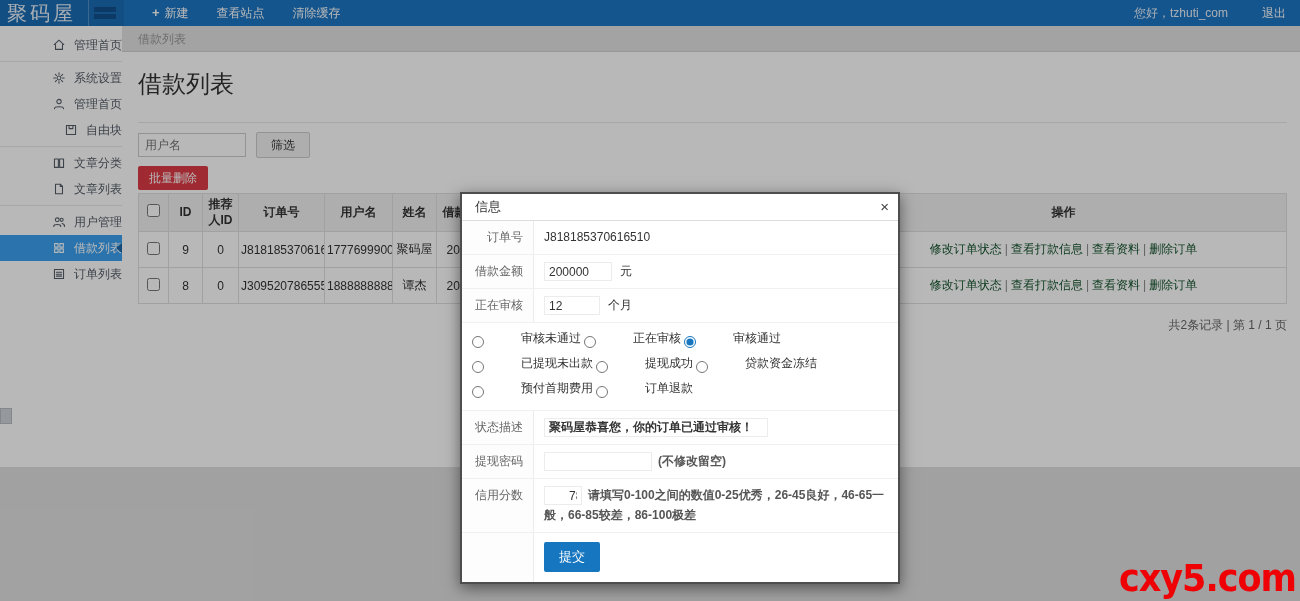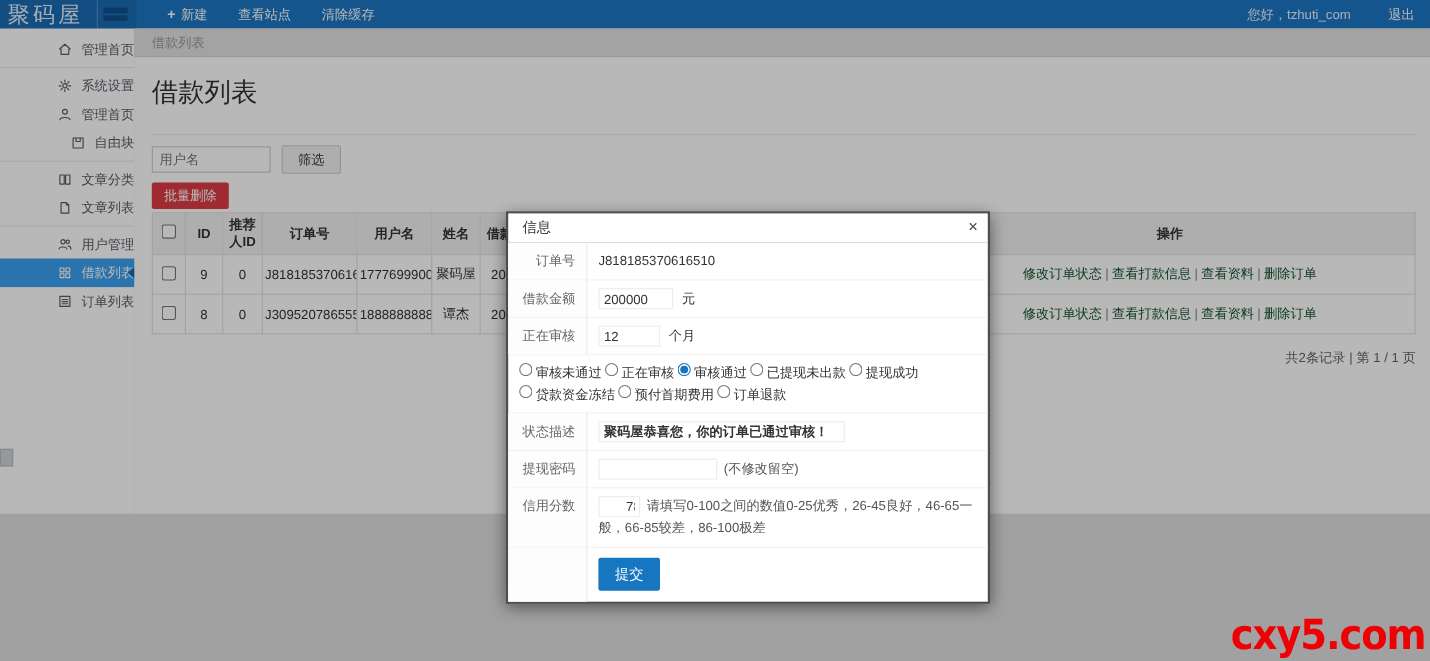--- a/index.html
+++ b/index.html
@@ -69,23 +69,23 @@
   .modal-header { height:27px; line-height:26px; padding:0 13px; border-bottom:1px solid #ddd; font-size:13px; position:relative; }
   .modal-close { position:absolute; right:9px; top:0; font-size:15px; color:#444; cursor:pointer; line-height:26px; }
   .m-row { display:flex; border-bottom:1px solid #f0f0f0; }
   .m-row:last-child { border-bottom:none; }
   .m-label { width:72px; flex:none; padding:8px 10px 8px 0; text-align:right; color:#666; border-right:1px solid #ececec; background:#fdfdfd; }
   .m-value { flex:1; padding:6px 10px; line-height:1.7; color:#333; min-width:0; }
   .m-input { border:1px solid #ececec; background:#fff; height:19px; font-size:12px; padding:0 4px; color:#333; vertical-align:middle; }
   .w-amount { width:68px; } .w-term { width:56px; } .w-desc { width:224px;font-weight:bold; } .w-pwd { width:108px; } .w-credit { width:38px;padding-left:24px; }
   .unit { margin-left:8px; }
   .radio-group { line-height:19px; }
-  .radio-opt { display:inline-flex; align-items:flex-start; margin-right:3px; white-space:nowrap; cursor:pointer; }
+  .radio-opt { display:inline-flex; align-items:flex-end; margin-right:3px; white-space:nowrap; cursor:pointer;gap:34px; }
   .radio-opt input { width:12px; height:12px; margin:0 3px 0 0; accent-color:#1676c0; }
-  .hint { color:#555; margin-left:6px; }
+  .hint { color:#555; margin-left:6px;font-weight:bold; }
   .btn-submit { background:#1676c0; color:#fff; border:none; padding:6px 15px; font-size:13px; border-radius:2px; cursor:pointer; margin:3px 0 4px; }
 
   .watermark { position:absolute; right:4px; bottom:3px; z-index:20; font-size:35px; font-weight:bold;
                color:#ee0005; font-family:"DejaVu Sans", sans-serif; transform:scaleY(1.08); letter-spacing:-1px; }
 </style>
 </head>
 <body>
 
 <div class="topbar">
   <div class="logo">聚码屋</div>

